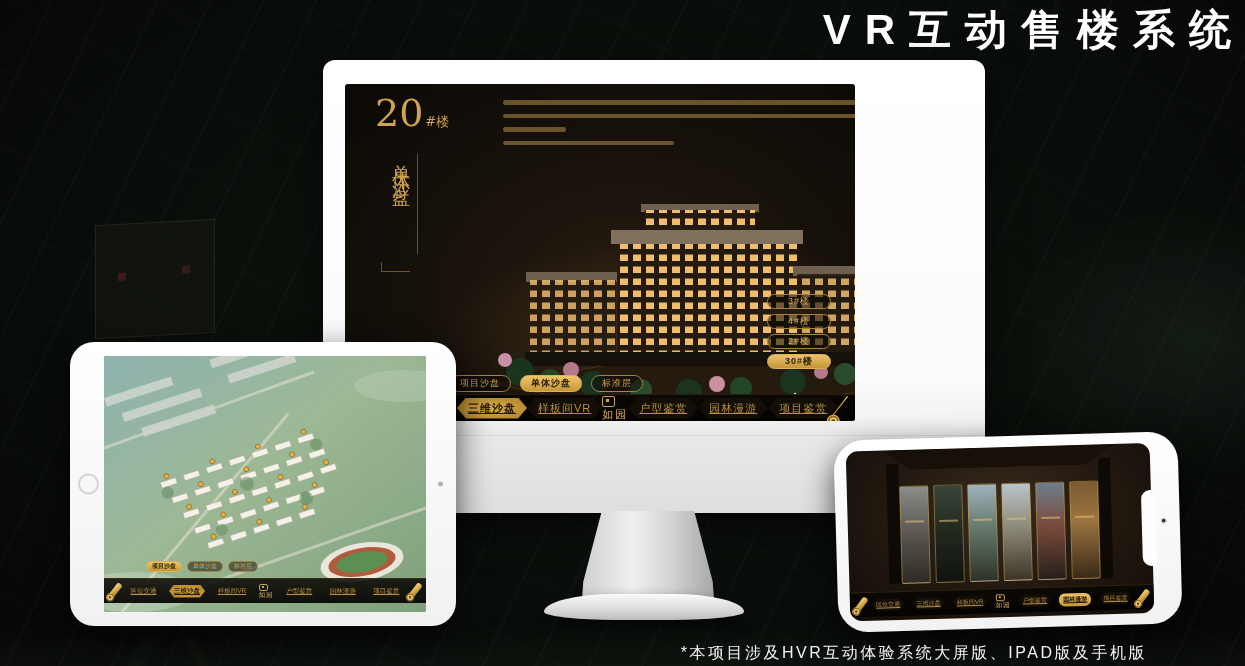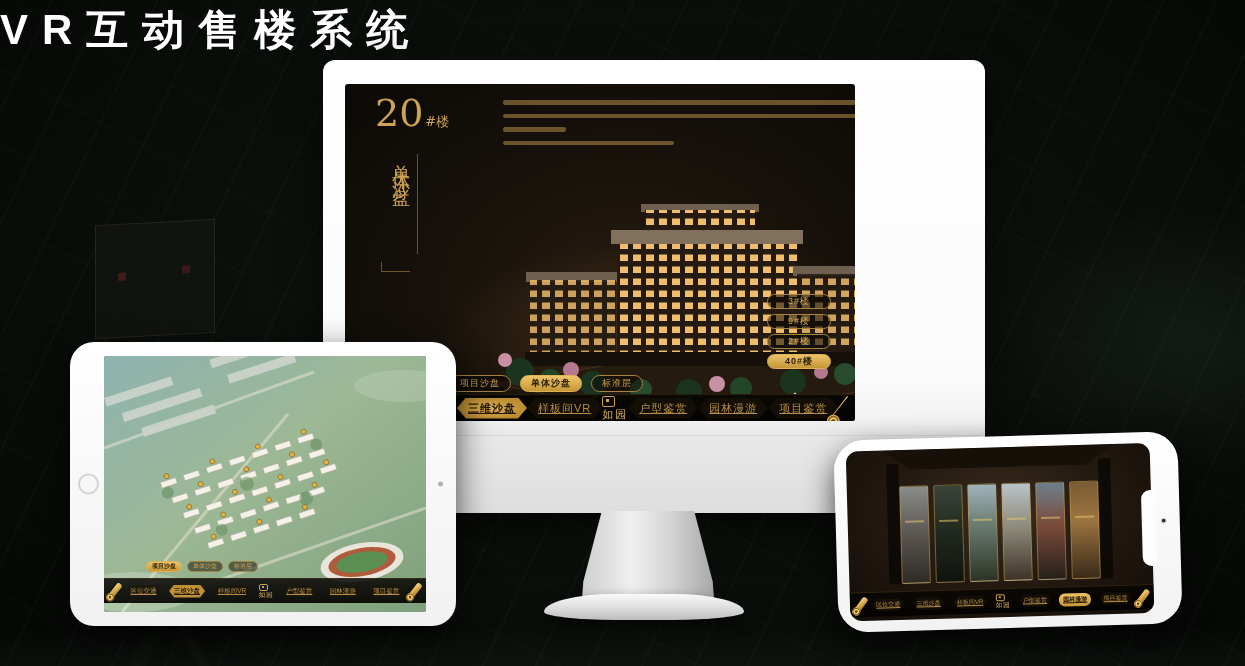--- a/index.html
+++ b/index.html
@@ -17,21 +17,21 @@
   .bg-plaque u{position:absolute;right:24px;top:44px;width:8px;height:8px;background:rgba(150,45,45,.28);border-radius:1px;}
   .bg-glow-right{position:absolute;right:0;top:200px;width:250px;height:280px;
     background:radial-gradient(ellipse at 80% 50%, rgba(60,85,70,.20), transparent 70%);}
   .bg-bottom{position:absolute;left:0;bottom:0;width:100%;height:38px;
     background:linear-gradient(180deg, transparent, rgba(70,80,68,.10));}
   .bg-road{position:absolute;left:0;top:540px;width:340px;height:126px;opacity:.5;
     background:
       linear-gradient(62deg, transparent 48%, rgba(180,170,120,.06) 49%, rgba(180,170,120,.06) 51%, transparent 52%),
       linear-gradient(118deg, transparent 47%, rgba(160,170,150,.05) 48%, rgba(160,170,150,.05) 52%, transparent 53%);}
   
-  .page-title{position:absolute;top:2px;left:0;width:100%;text-align:left;color:#fff;
+  .page-title{position:absolute;top:2px;left:0;width:100%;text-align:right;color:#fff;
     font-size:42px;font-weight:700;letter-spacing:14px;font-family:"Liberation Sans",sans-serif;}
   .footnote{position:absolute;right:98px;bottom:2px;color:#f2f2f2;font-size:16px;
     letter-spacing:2.5px;font-weight:500;}
   
   .monitor{position:absolute;left:323px;top:60px;width:662px;height:453px;border-radius:12px;
     background:linear-gradient(180deg,#ffffff 0%,#fbfbfb 70%,#f3f3f3 79%,#e9e9e9 82%,#dedede 100%);
     box-shadow:0 14px 40px rgba(0,0,0,.65);}
   .monitor-chin-line{position:absolute;left:0;right:0;top:375px;height:1px;background:#d8d8d8;}
   .m-screen{position:absolute;left:22px;top:24px;width:510px;height:337px;border-radius:3px;overflow:hidden;
     background:radial-gradient(ellipse at 55% 62%, #261b10 0%, #15100a 55%, #0c0906 100%);}
@@ -211,23 +211,23 @@
       <div class="para">
         <i class="l1"></i>
           <i class="l2"></i>
           <i class="l3"></i>
           <i class="l4"></i>
       </div>
 
       
       <div class="bld-buttons">
         <div class="bbtn">3#楼</div>
-        <div class="bbtn">9#楼</div>
+        <div class="bbtn">4#楼</div>
         <div class="bbtn">2#楼</div>
-        <div class="bbtn sel">40#楼</div>
+        <div class="bbtn sel">30#楼</div>
       </div>
 
       
       <div class="subtabs">
         <div class="stab">项目沙盘</div>
         <div class="stab sel">单体沙盘</div>
         <div class="stab">标准层</div>
       </div>
 
       
@@ -395,13 +395,14 @@
         <div class="nav-item">户型鉴赏</div>
         <div class="nav-item hl">园林漫游</div>
         <div class="nav-item">项目鉴赏</div>
         <div class="scroll-icon"></div>
       </div>
     </div>
     <div class="p-notch"></div>
     <div class="p-cam"></div>
   </div>
 
+  <div class="footnote">*本项目涉及HVR互动体验系统大屏版、IPAD版及手机版</div>
 </div>
 
 </body></html>

